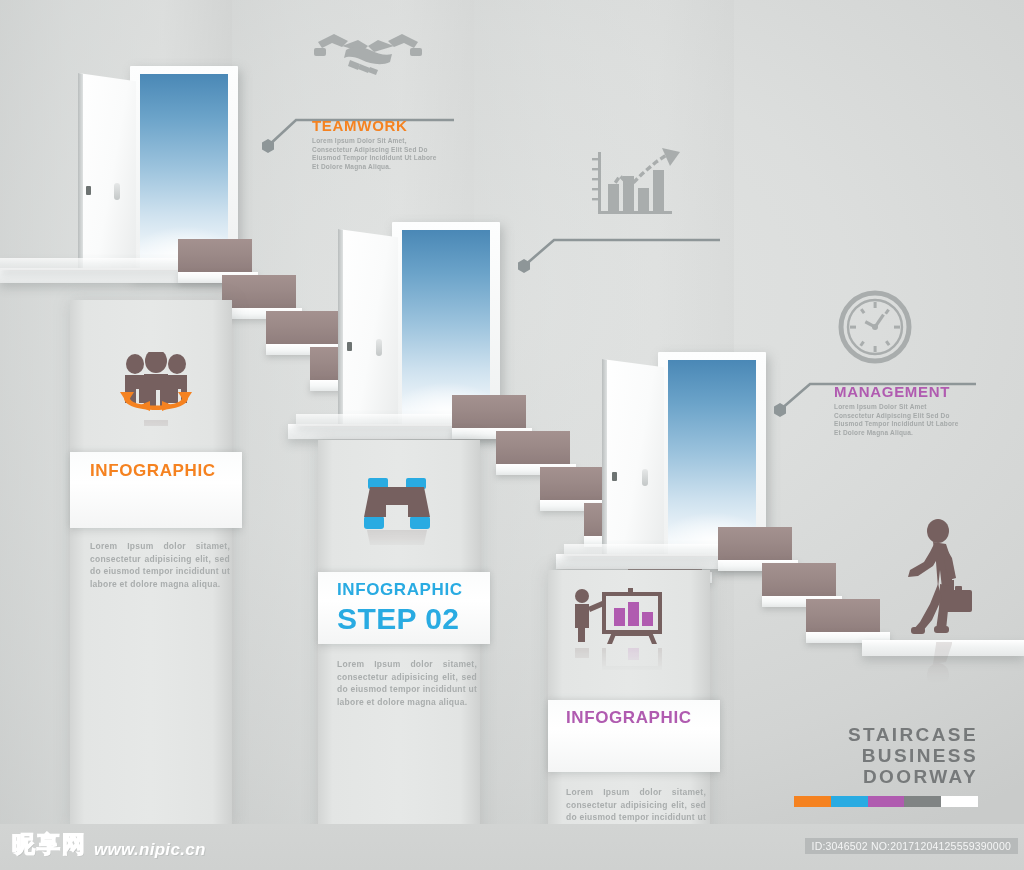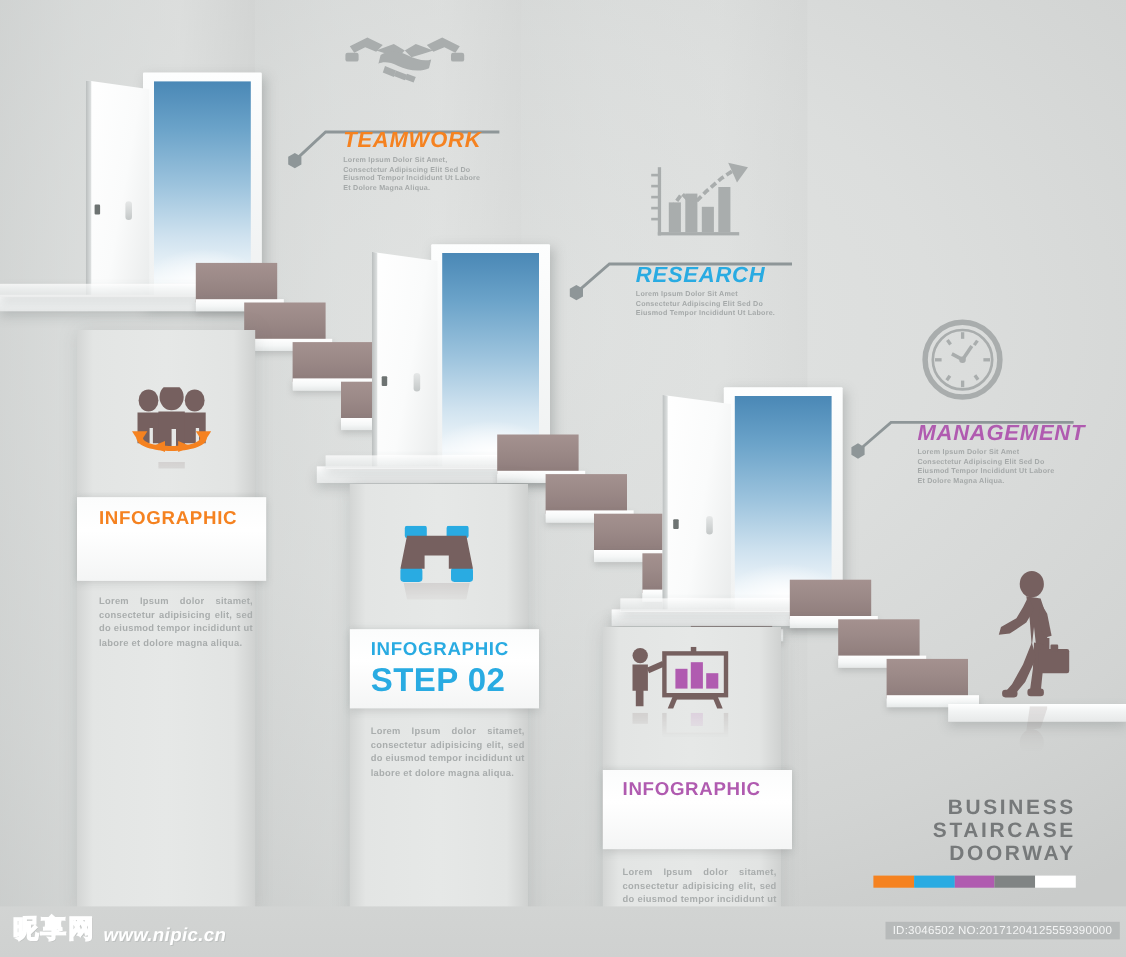--- a/index.html
+++ b/index.html
@@ -92,21 +92,21 @@
   }
   .tread{
     position:absolute;
     background:linear-gradient(180deg,#ffffff 0%,#f5f7f7 55%,#e6e9e9 100%);
     box-shadow:0 3px 6px rgba(110,115,115,.28);
   }
 
   
   .callout{position:absolute;}
   .callout-title{
-    font-weight:bold;font-size:20px;letter-spacing:.7px;line-height:1;font-style:italic;
+    font-weight:bold;font-size:15px;letter-spacing:.7px;line-height:1;
   }
   .callout-sub{
     margin-top:4px;font-size:6.5px;line-height:8.5px;color:#a5a9a9;
     font-weight:bold;letter-spacing:.2px;width:128px;
   }
   .conn svg{display:block;overflow:visible;}
 
   
   .icon-grey{fill:#a9adad;}
   .icon-mauve{fill:#76605f;}
@@ -337,24 +337,20 @@
         <polygon points="72,2 90,6 80,20"></polygon>
       </g>
     </svg>
   </div>
   <div class="conn" style="position:absolute;left:512px;top:228px;width:210px;height:46px;">
     <svg width="210" height="46" viewBox="0 0 210 46">
       <polyline points="12,38 42,12 208,12" fill="none" stroke="#8e9698" stroke-width="2.6"></polyline>
       <polygon points="12,31 18,34.5 18,41.5 12,45 6,41.5 6,34.5" fill="#8e9698"></polygon>
     </svg>
   </div>
-  <div class="callout" style="left:578px;top:240px;width:150px;">
-    <div class="callout-title" style="color:#29abe2;">RESEARCH</div>
-    <div class="callout-sub">Lorem Ipsum Dolor Sit Amet Consectetur Adipiscing Elit Sed Do Eiusmod Tempor Incididunt Ut Labore.</div>
-  </div>
 
   <div style="position:absolute;left:836px;top:288px;width:78px;height:78px;">
     <svg viewBox="0 0 78 78" width="78" height="78">
       <g class="icon-grey">
         <circle cx="39" cy="39" r="34" fill="none" stroke="#a9adad" stroke-width="5"></circle>
         <circle cx="39" cy="39" r="27" fill="none" stroke="#a9adad" stroke-width="2.4"></circle>
         <rect x="37.6" y="14" width="3" height="6"></rect>
         <rect x="37.6" y="58" width="3" height="6"></rect>
         <rect x="14" y="37.6" width="6" height="3"></rect>
         <rect x="58" y="37.6" width="6" height="3"></rect>
@@ -472,22 +468,22 @@
       <g fill="#b05bb0">
           <rect x="60" y="14" width="11" height="24"></rect>
         </g>
     </svg>
   </div>
   <div class="panel-band" style="left:548px;top:700px;width:172px;height:72px;"></div>
   <div class="kicker" style="position:absolute;left:566px;top:709px;color:#b05bb0;">INFOGRAPHIC</div>
   <div class="bodytext" style="left:566px;top:786px;width:140px;">Lorem Ipsum dolor sitamet, consectetur adipisicing elit, sed do eiusmod tempor incididunt ut labore et dolore magna aliqua.</div>
 
   <div class="brand" style="right:46px;top:724px;width:180px;">
+    <div>STAIRCASE</div>
     <div>BUSINESS</div>
-    <div>STAIRCASE</div>
     <div>DOORWAY</div>
   </div>
   <div class="swatches" style="right:46px;top:796px;width:184px;">
     <i style="background:#f58220;"></i>
     <i style="background:#29abe2;"></i>
     <i style="background:#b05bb0;"></i>
     <i style="background:#808484;"></i>
     <i style="background:#ffffff;"></i>
   </div>
 

